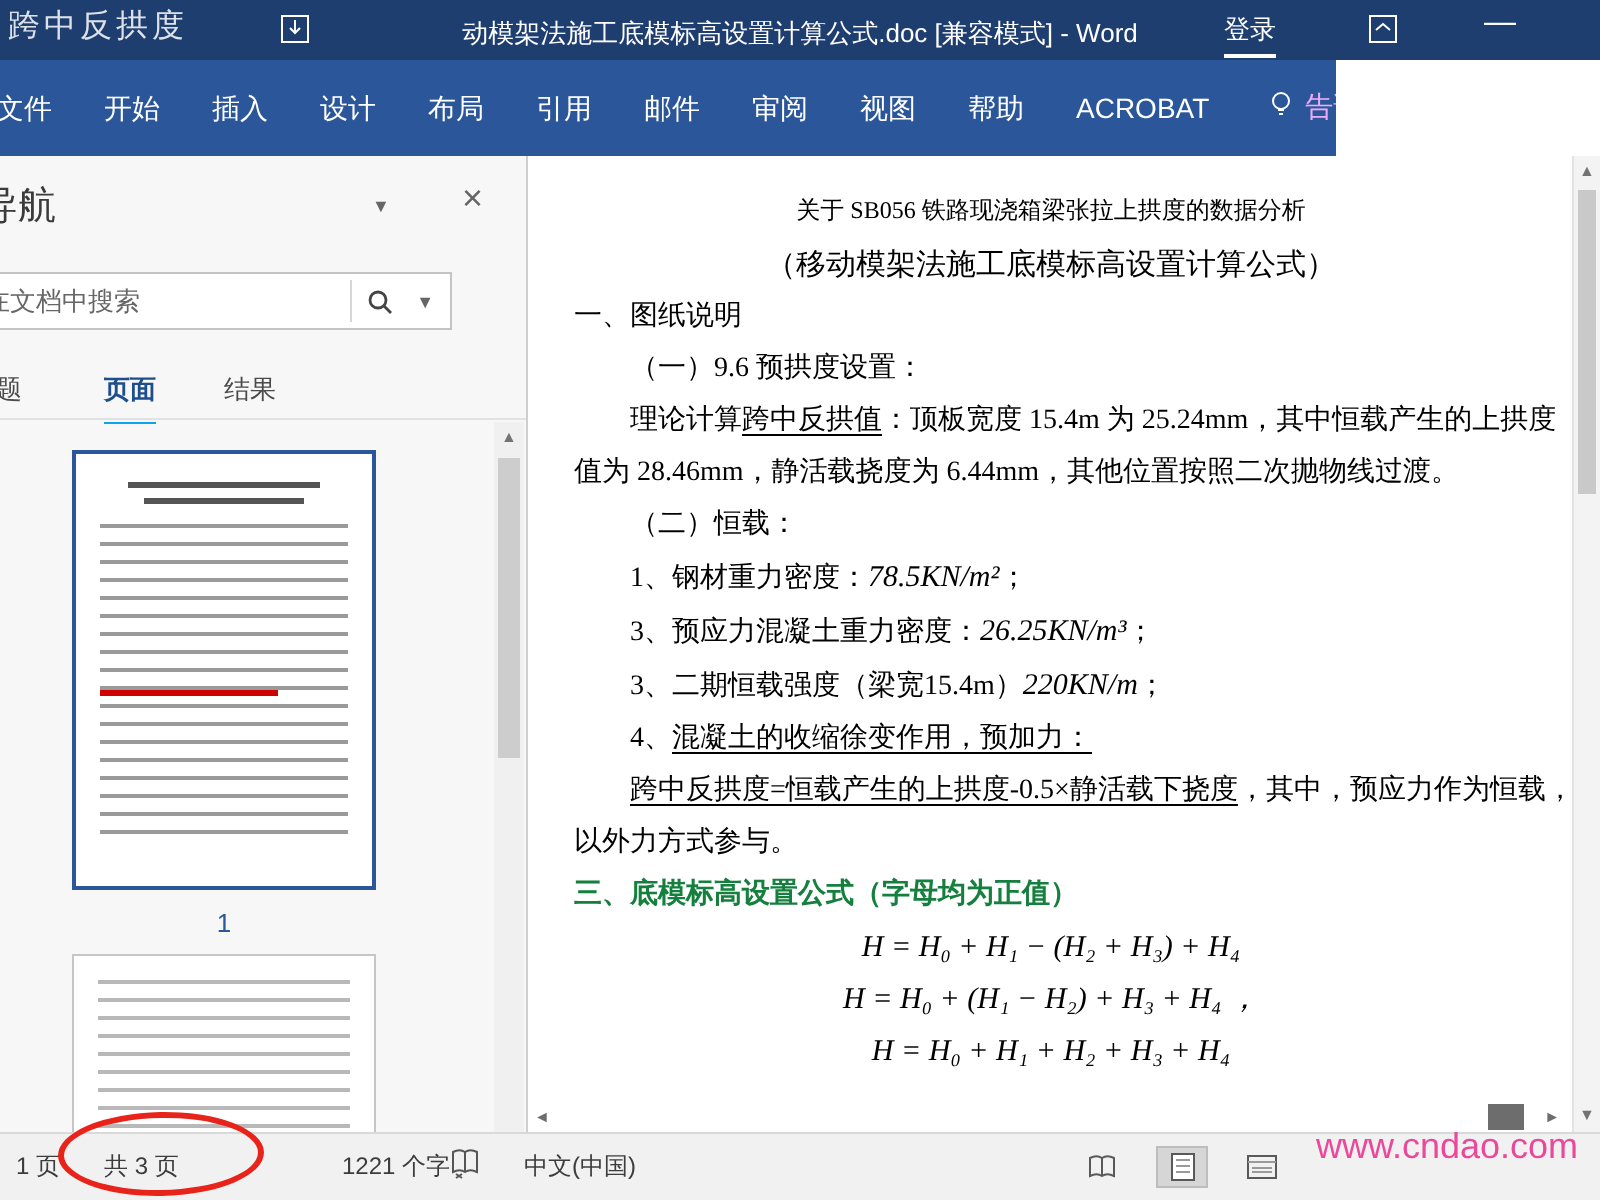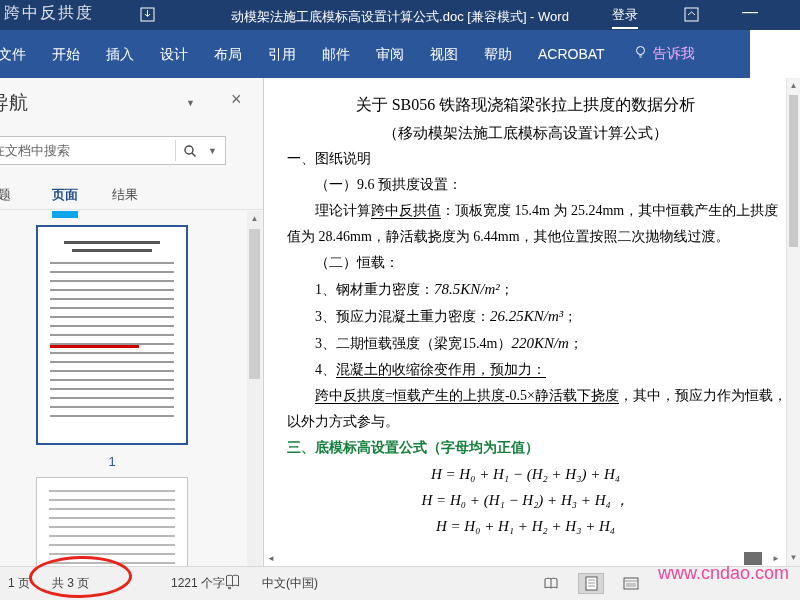--- a/index.html
+++ b/index.html
@@ -9,63 +9,63 @@
 
   
   .titlebar{ position:absolute; left:0; top:0; width:800px; height:30px; background:#1f3e70; color:#fff; z-index:3;}
   .tb-save{ position:absolute; left:140px; top:7px; }
   .tb-title{ position:absolute; left:50%; top:8px; transform:translateX(-50%); font-size:13px; white-space:nowrap; }
   .tb-login{ position:absolute; left:612px; top:6px; font-size:13px; padding-bottom:3px; border-bottom:2px solid #fff; cursor:pointer;}
   .tb-win{ position:absolute; left:684px; top:7px; }
   .tb-min{ position:absolute; left:742px; top:3px; font-size:16px; cursor:pointer;}
 
   
-  .ribbon{ position:absolute; left:0; top:30px; width:750px; height:48px; background:#2b579a; overflow:hidden; z-index:2;}
+  .ribbon{ position:absolute; left:0; top:30px; width:668px; height:48px; background:#2b579a; overflow:hidden; z-index:2;}
   .ribbon-inner{ display:flex; align-items:center; height:48px; margin-left:-15px; }
   .rtab{ color:#fff; font-size:14px; padding:0 13px; line-height:48px; white-space:nowrap; cursor:pointer; }
   .tellme{ display:flex; align-items:center; gap:6px; margin-left:16px; color:#f0abfc; font-size:14px; cursor:pointer; white-space:nowrap;}
 
   
   .navpane{ position:absolute; left:0; top:78px; width:264px; height:488px; background:#f7f7f7;
             border-right:1px solid #cfcfcf; overflow:hidden; z-index:1;}
   .nav-title{ position:absolute; left:-10px; top:12px; font-size:19px; color:#3b3b3b; white-space:nowrap;}
   .nav-title-arrow{ position:absolute; left:186px; top:20px; font-size:9px; color:#666; cursor:pointer;}
   .nav-close{ position:absolute; left:231px; top:11px; font-size:18px; color:#666; cursor:pointer;}
   .nav-search{ position:absolute; left:-14px; top:58px; width:240px; height:29px; background:#fff;
                border:1px solid #c3c3c3; display:flex; align-items:center;}
   .nav-search input{ flex:1; border:none; outline:none; font-size:13px; padding-left:5px; color:#444; background:transparent; min-width:0;}
   .nav-search input::placeholder{ color:#666; opacity:1;}
   .ns-div{ width:1px; height:21px; background:#d6d6d6; }
   .ns-icon{ padding:0 7px; display:flex; align-items:center; cursor:pointer;}
   .ns-arrow{ font-size:9px; color:#666; padding:0 8px 0 4px; cursor:pointer;}
   .nav-tabs{ position:absolute; left:0; top:100px; width:264px; height:32px; border-bottom:1px solid #e2e2e2; font-size:13px; color:#4a4a4a;}
   .ntab{ position:absolute; top:8px; cursor:pointer; white-space:nowrap;}
   .ntab-headings{ left:-15px; }
-  .ntab-pages{ left:52px; color:#1f4e8c; font-weight:bold; padding-bottom:7px; border-bottom:7px solid #0ea5e9;}
+  .ntab-pages{ left:52px; color:#1f4e8c; font-weight:bold; padding-bottom:7px; border-bottom:1px solid #0ea5e9;}
   .ntab-results{ left:112px; }
   .nav-thumbs{ position:absolute; left:0; top:133px; width:248px; height:355px; overflow:hidden;}
   .thumb1{ position:absolute; left:36px; top:14px; width:152px; height:220px; background:#fff;
            border:2px solid #2b579a; padding:14px 12px; cursor:pointer;}
   .thumb-t1{ width:78%; height:3px; background:#555; margin:0 auto 5px auto;}
   .thumb-t2{ width:64%; height:3px; background:#555; margin:0 auto 10px auto;}
   .thumb-body{ position:relative; width:100%; height:160px;
       background:repeating-linear-gradient(to bottom, #9a9a9a 0 2px, transparent 2px 9px); }
   .thumb-red{ position:absolute; left:0; top:52%; width:72%; height:3px; background:#cf0000;}
   .thumb1-label{ position:absolute; left:36px; top:243px; width:152px; text-align:center; font-size:13px; color:#2b579a;}
   .thumb2{ position:absolute; left:36px; top:266px; width:152px; height:120px; background:#fff;
            border:1px solid #c6c6c6; padding:12px 12px; cursor:pointer;}
   .thumb2 .thumb-body{ height:90px; opacity:.7;}
   .nav-scroll{ position:absolute; right:1px; top:133px; width:15px; height:355px; background:#f0f0f0;}
   .nav-scroll .sb-up{ position:absolute; top:3px; left:0; width:15px; text-align:center; font-size:8px; color:#737373; cursor:pointer;}
   .nav-scroll .sb-thumb{ position:absolute; top:18px; left:2px; width:11px; height:150px; background:#cdcdcd; cursor:pointer;}
 
   
   .docarea{ position:absolute; left:265px; top:78px; width:521px; height:488px; background:#fff; overflow:hidden;}
   .doc-content{ padding:6px 22px 0 22px; font-family:"Liberation Serif",serif; font-size:14px; color:#000;}
-  .doc-h1{ text-align:center; font-size:16px; line-height:30px; margin-top:6px; white-space:nowrap;}
+  .doc-h1{ text-align:center; font-size:12px; line-height:30px; margin-top:6px; white-space:nowrap;}
   .doc-h2{ text-align:center; font-size:15px; line-height:26px; white-space:nowrap;}
   .dline{ line-height:26px; white-space:nowrap;}
   .ind1{ padding-left:28px;}
   .u{ text-decoration:underline; text-underline-offset:3px;}
   .math{ font-family:"Liberation Serif",serif; font-style:italic; font-size:15px;}
   .red-head{ color:#15803d; font-weight:bold;}
   .formula{ text-align:center; font-family:"Liberation Serif",serif; font-style:italic; font-size:15px; line-height:26px;}
 
   
   .vscroll{ position:absolute; left:786px; top:78px; width:14px; height:488px; background:#f3f3f3; border-left:1px solid #e3e3e3;}

